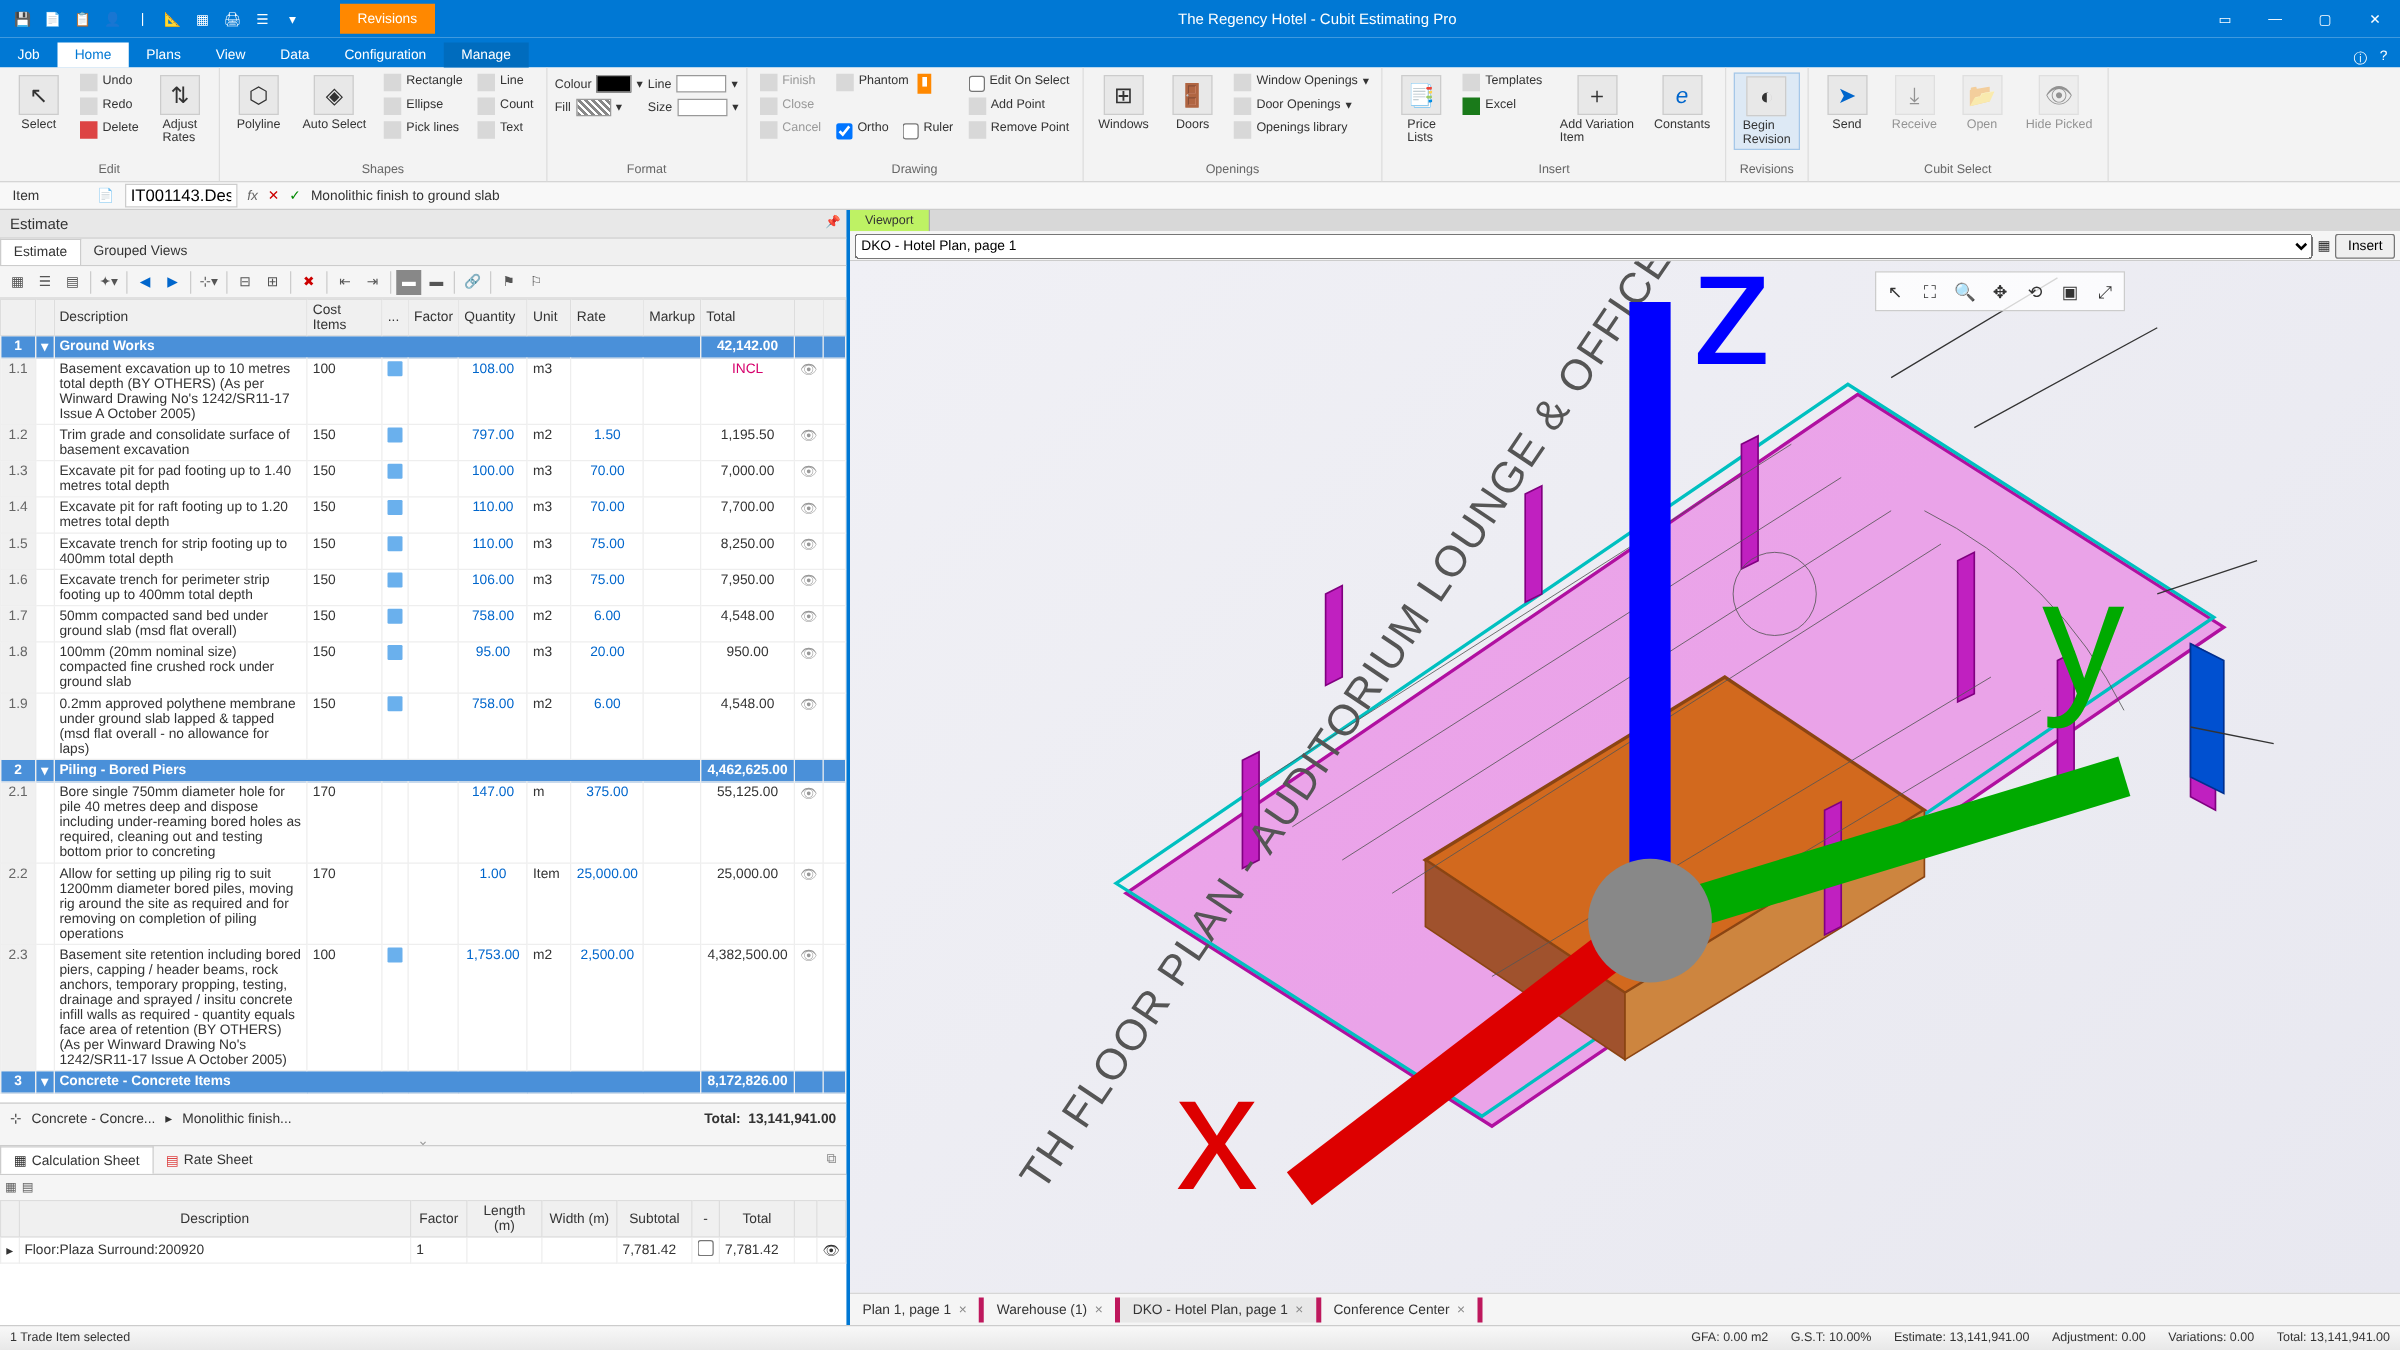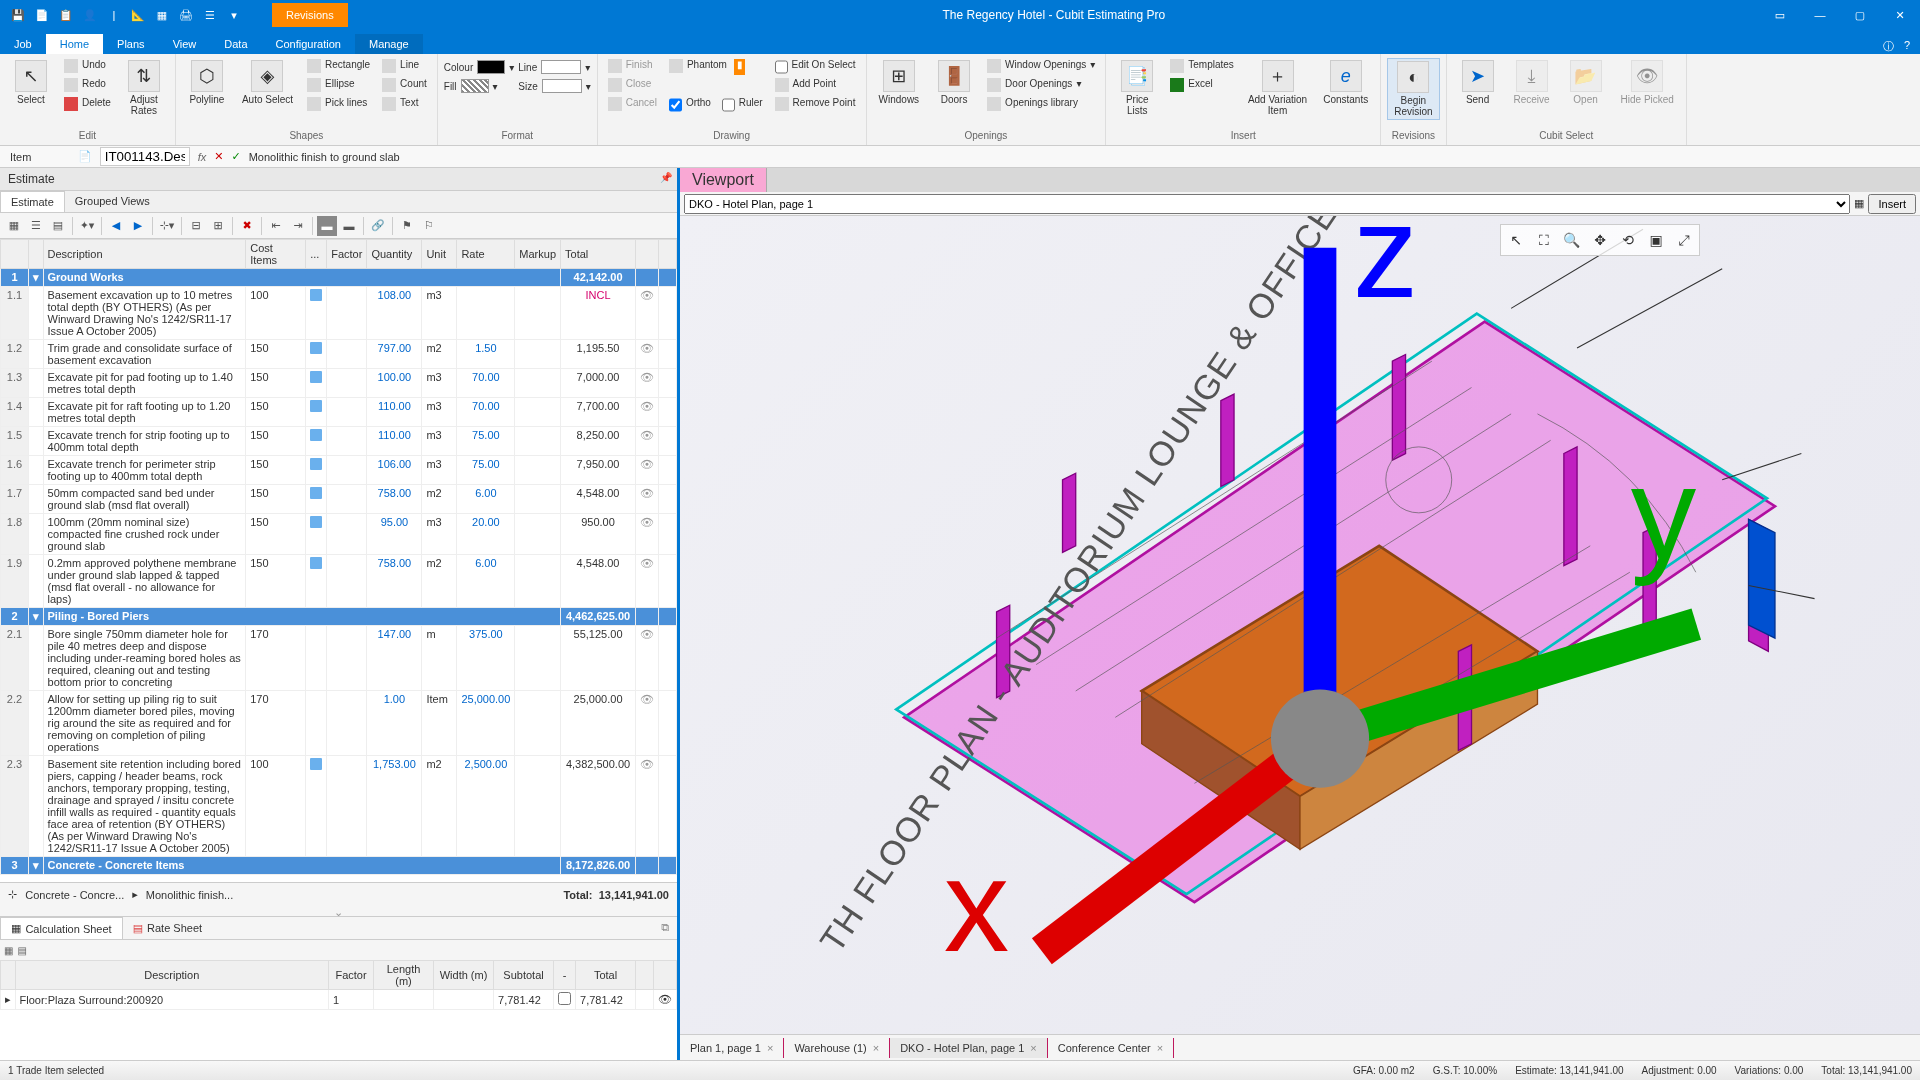--- a/index.html
+++ b/index.html
@@ -15,21 +15,21 @@
 .tabbar .tab { padding:4px 14px; cursor:pointer; }
 .tabbar .tab.active { background:#fff; color:#0078d4; }
 .tabbar .tab.accent { background:#006cbe; }
 .tabbar .help { margin-left:auto; padding:0 10px; display:flex; gap:10px; }
 .ribbon { height:92px; background:#f3f3f3; border-bottom:1px solid #ccc; display:flex; }
 .ribbon .group { border-right:1px solid #ddd; padding:4px 6px; display:flex; flex-direction:column; justify-content:space-between; }
 .ribbon .group .label { text-align:center; font-size:10px; color:#666; }
 .ribbon .group .content { display:flex; gap:4px; align-items:flex-start; }
 .ribbon .bigbtn { display:flex; flex-direction:column; align-items:center; padding:2px 6px; cursor:pointer; min-width:50px; }
 .ribbon .bigbtn .ico { width:32px; height:32px; background:#e8e8e8; border:1px solid #ccc; margin-bottom:2px; display:flex; align-items:center; justify-content:center; font-size:18px; }
-.ribbon .bigbtn .txt { font-size:10px; text-align:center; line-height:1.1; }
+.ribbon .bigbtn .txt { font-size:10px; text-align:left; line-height:1.1; }
 .ribbon .smallbtn { display:flex; gap:4px; padding:1px 4px; cursor:pointer; font-size:10px; height:18px; }
 .ribbon .smallbtn .ico { width:14px; height:14px; background:#d8d8d8; display:inline-block; }
 .ribbon .col { display:flex; flex-direction:column; gap:1px; }
 .ribbon .fmtrow { display:flex; align-items:center; gap:4px; font-size:10px; height:18px; }
 .ribbon .swatch { width:28px; height:14px; background:#000; border:1px solid #999; }
 .ribbon .linesw { width:40px; height:14px; background:#fff; border:1px solid #999; }
 .ribbon .begin-rev { background:#dde9f5; border:1px solid #a5c7e8; }
 .formulabar { height:22px; background:#f8f8f8; border-bottom:1px solid #ccc; display:flex; align-items:center; gap:8px; padding:0 10px; font-size:11px; }
 .formulabar .namebox { width:60px; }
 .formulabar .ref { width:90px; border:1px solid #ccc; padding:1px 4px; background:#fff; }
@@ -61,31 +61,31 @@
 .bottom-tabs .bt { padding:4px 10px; cursor:pointer; display:flex; align-items:center; gap:4px; }
 .bottom-tabs .bt.active { background:#fff; border:1px solid #ccc; border-bottom:none; }
 .calcsheet { flex:0 0 120px; background:#fff; display:flex; flex-direction:column;}
 .calcsheet .mini-tb { height:20px; background:#f5f5f5; display:flex; align-items:center; gap:4px; padding:0 4px; font-size:10px; color:#666;}
 .calcsheet table { width:100%; border-collapse:collapse; font-size:11px; }
 .calcsheet th { background:#f0f0f0; border:1px solid #ddd; padding:2px 4px; font-weight:normal; }
 .calcsheet td { border:1px solid #eee; padding:2px 4px; }
 .calc-total { text-align:right; padding:4px 30px; font-weight:bold; border-top:1px solid #ccc; background:#fff;}
 .right { flex:1; display:flex; flex-direction:column; }
 .vp-tab { background:#d8d8d8; display:flex;}
-.vp-tab .t { background:#f9a8d4; padding:3px 12px; font-size:16px; border-right:1px solid #aaa;}
+.vp-tab .t { background:#bef264; padding:3px 12px; font-size:10px; border-right:1px solid #aaa;}
 .vp-bar { height:24px; background:#f5f5f5; border-bottom:1px solid #ccc; display:flex; align-items:center; padding:0 4px; gap:4px; }
 .vp-bar select { flex:1; font-size:11px; height:20px; }
 .vp-bar button { font-size:11px; padding:2px 8px; }
 .viewport { flex:1; position:relative; background:linear-gradient(135deg,#f0f0f5 0%,#e8e8f0 100%); overflow:hidden; }
 .viewport svg { width:100%; height:100%; }
 .vp-tools { position:absolute; top:8px; right:220px; display:flex; gap:6px; background:rgba(255,255,255,0.8); padding:4px; border:1px solid #ccc;}
 .vp-tools span { width:22px; height:22px; display:flex; align-items:center; justify-content:center; cursor:pointer; font-size:14px;}
 .axis-gizmo { position:absolute; bottom:50px; left:20px; width:50px; height:50px; }
 .vp-pagetabs { height:26px; background:#f5f5f5; border-top:1px solid #ccc; display:flex; align-items:center; font-size:11px; }
-.vp-pagetabs .pt { padding:4px 10px; cursor:pointer; display:flex; gap:6px; align-items:center; border-right:1px solid #be185d;}
+.vp-pagetabs .pt { padding:4px 10px; cursor:pointer; display:flex; gap:6px; align-items:center; border-right:4px solid #be185d;}
 .vp-pagetabs .pt.active { background:#e8e8e8; }
 .vp-pagetabs .pt .x { color:#888; cursor:pointer;}
 .statusbar { height:20px; background:linear-gradient(#f8f8f8,#e8e8e8); border-top:1px solid #ccc; display:flex; align-items:center; padding:0 8px; font-size:10px; gap:18px; }
 .statusbar .r { margin-left:auto; display:flex; gap:18px;}
 .pin { position:absolute; right:4px; top:4px; font-size:10px; color:#666; cursor:pointer;}
 .popout { float:right; color:#888; cursor:pointer; }
 </style>
 </head>
 <body>
 

